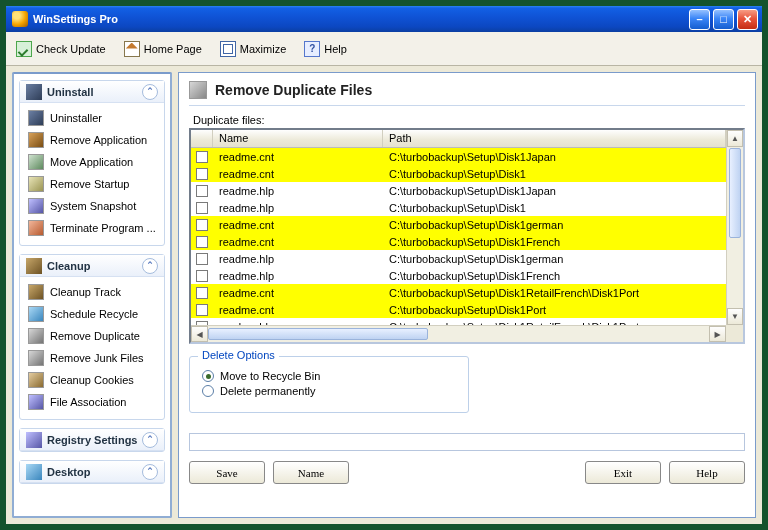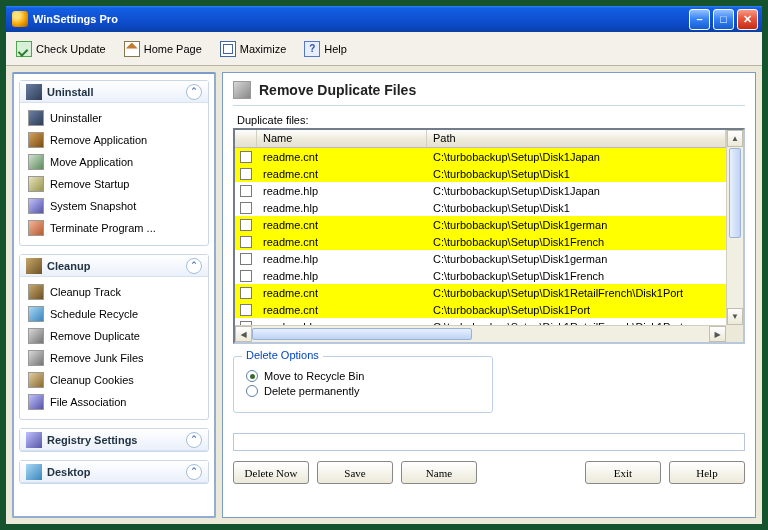--- a/index.html
+++ b/index.html
@@ -19,21 +19,21 @@
   .ic-check { background:#D7F0D8; border:1px solid #4CA64C; position:relative;}
   .ic-check::after{content:'';position:absolute;left:3px;top:5px;width:4px;height:7px;border-right:2px solid #2C7C2C;border-bottom:2px solid #2C7C2C;transform:rotate(45deg);}
   .ic-home { position:relative; background:#fff; border:1px solid #87774d;}
   .ic-home::before{content:'';position:absolute;top:1px;left:1px;right:1px;height:6px;background:#C47A2F;clip-path:polygon(50% 0,100% 100%,0 100%);}
   .ic-max { border:1px solid #4066A6; background:#fff; position:relative;}
   .ic-max::before{content:'';position:absolute;left:2px;right:2px;top:2px;bottom:2px;border:1px solid #4066A6;}
   .ic-help { background:#E7EEFF; border:1px solid #5577CC; display:flex; align-items:center; justify-content:center; color:#3050A0; font-weight:bold; font-size:10px;}
   
   .body { flex:1; display:flex; padding:6px; gap:6px; overflow:hidden;}
   
-  .sidebar { width:204px; background:#fff; border:2px solid #90ADD4; border-top-color:#7A9BCB; border-radius:2px; overflow-y:auto; position:relative; padding:6px 5px 6px 5px;}
+  .sidebar { width:160px; background:#fff; border:2px solid #90ADD4; border-top-color:#7A9BCB; border-radius:2px; overflow-y:auto; position:relative; padding:6px 5px 6px 5px;}
   .panel { border:1px solid #C8D7EC; border-radius:3px; margin-bottom:8px; background:#fff;}
   .panel-head { height:22px; display:flex; align-items:center; padding:0 6px; font-weight:bold; color:#234; background:linear-gradient(#ffffff,#EAF0FA); border-bottom:1px solid #D6E1F2; cursor:default;}
   .panel-head .ph-ic { width:16px; height:16px; margin-right:5px;}
   .panel-head .spacer{flex:1;}
   .chev { width:16px; height:16px; border:1px solid #A5BCDD; border-radius:50%; display:flex; align-items:center; justify-content:center; background:#fff; color:#5A7BBF; font-size:9px; line-height:1;}
   .panel-body { padding:4px 2px 6px 2px;}
   .p-item { display:flex; align-items:center; gap:6px; padding:3px 4px 3px 6px; color:#000; white-space:nowrap; overflow:hidden; text-overflow:ellipsis; cursor:default;}
   .p-item .pic { width:16px; height:16px; flex-shrink:0; border:1px solid #999; background:#ddd;}
   .pic.c0{background:linear-gradient(135deg,#6b7fa3,#2e3d57);} 
   .pic.c1{background:linear-gradient(135deg,#d7a15a,#7a4d12);} 
@@ -72,21 +72,21 @@
   .vsb .arrow{height:17px;background:linear-gradient(#FEFEFE,#ECE9D8);border:1px solid #C3BFAF;display:flex;align-items:center;justify-content:center;font-size:8px;color:#555;}
   .vsb .thumb{position:absolute;top:18px;left:2px;right:2px;height:90px;background:linear-gradient(to right,#E8F0FF,#BFD3F2);border:1px solid #9AB3DB;border-radius:2px;}
   .vsb .arrow.bottom{position:absolute;bottom:0;left:0;right:0;}
   .hsb{position:absolute;left:0;right:17px;bottom:0;height:17px;background:#F1EFE2;border-top:1px solid #D2CFC0;}
   .hsb .arrow{width:17px;height:100%;background:linear-gradient(#FEFEFE,#ECE9D8);border:1px solid #C3BFAF;display:inline-flex;align-items:center;justify-content:center;font-size:8px;color:#555;}
   .hsb .arrow.right{position:absolute;right:0;top:0;}
   .hsb .track{position:absolute;left:17px;right:17px;top:0;bottom:0;}
   .hsb .thumb{position:absolute;left:0;top:2px;bottom:2px;width:220px;background:linear-gradient(#E8F0FF,#BFD3F2);border:1px solid #9AB3DB;border-radius:2px;}
   .corner{position:absolute;right:0;bottom:0;width:17px;height:17px;background:#ECE9D8;}
   
-  .groupbox { border:1px solid #BDD0E9; border-radius:3px; margin-top:12px; padding:10px 12px 12px 12px; width:260px; position:relative;}
+  .groupbox { border:1px solid #BDD0E9; border-radius:3px; margin-top:12px; padding:10px 12px 12px 12px; width:280px; position:relative;}
   .groupbox .legend { position:absolute; top:-8px; left:8px; background:#fff; padding:0 4px; color:#0046C0;}
   .radio-row { display:flex; align-items:center; gap:6px; margin:3px 0; cursor:default;}
   .radio { width:12px; height:12px; border:1px solid #5C7FA8; border-radius:50%; background:#fff; display:flex; align-items:center; justify-content:center;}
   .radio.checked::after{content:'';width:5px;height:5px;border-radius:50%;background:#3A6B2C;}
   
   .progressbox { border:1px solid #B7C6DE; height:18px; margin-top:20px; background:#fff;}
   
   .btnrow { display:flex; margin-top:10px; gap:8px;}
   .btnrow .gap { flex:1; }
   button.xpbtn { height:23px; min-width:76px; font-family:Tahoma; font-size:11px; border:1px solid #888; border-radius:3px; background:linear-gradient(#ffffff,#ECE9D8); padding:0 10px; cursor:default;}
@@ -341,21 +341,20 @@
         </div>
         <div class="radio-row">
           <div class="radio"></div>
           <span>Delete permanently</span>
         </div>
       </div>
 
       <div class="progressbox"></div>
 
       <div class="btnrow">
-        <button class="xpbtn">Delete Now</button>
         <button class="xpbtn">Save</button>
         <button class="xpbtn">Name</button>
         <div class="gap"></div>
         <button class="xpbtn">Exit</button>
         <button class="xpbtn">Help</button>
       </div>
     </div>
   </div>
 </div>
 

